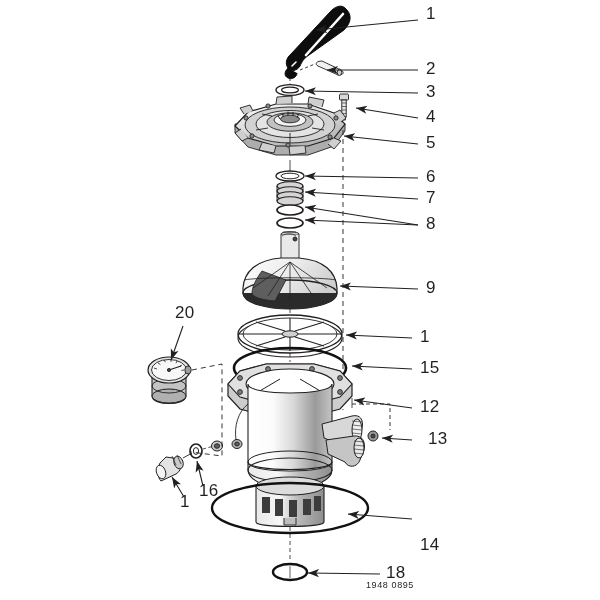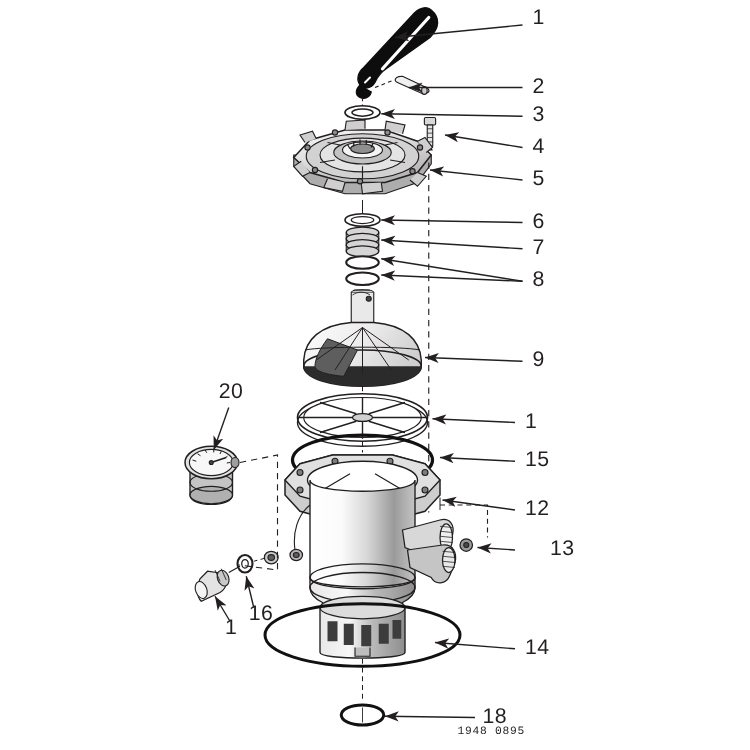--- a/index.html
+++ b/index.html
@@ -2,21 +2,21 @@
 <html><head>
 <meta charset="utf-8">
 <style>
   html,body{margin:0;padding:0;background:#ffffff;}
   body{width:600px;height:600px;overflow:hidden;
        font-family:"Liberation Sans","DejaVu Sans",sans-serif;}
   #stage{position:relative;width:600px;height:600px;background:#fff;}
   #art{position:absolute;left:0;top:0;width:600px;height:600px;}
   .lbl{position:absolute;font-size:17px;color:#231f20;font-weight:400;
        letter-spacing:.3px;line-height:1;user-select:none;}
-  .lbl-sm{position:absolute;font-size:9px;color:#231f20;letter-spacing:.6px;font-family:Liberation Mono, monospace;}
+  .lbl-sm{position:absolute;font-size:9px;color:#231f20;letter-spacing:.6px;}
 </style>
 </head>
 <body>
 
 <div id="stage">
 
 <svg id="art" viewBox="0 0 600 600">
   <defs>
     <linearGradient id="gBody" x1="0" y1="0" x2="1" y2="0">
       <stop offset="0" stop-color="#ffffff"></stop>
@@ -314,22 +314,22 @@
 <span class="lbl" style="left:426px;top:83px">3</span>
 <span class="lbl" style="left:426px;top:108px">4</span>
 <span class="lbl" style="left:426px;top:134px">5</span>
 <span class="lbl" style="left:426px;top:168px">6</span>
 <span class="lbl" style="left:426px;top:189px">7</span>
 <span class="lbl" style="left:426px;top:215px">8</span>
 <span class="lbl" style="left:426px;top:279px">9</span>
 <span class="lbl" style="left:420px;top:328px">1</span>
 <span class="lbl" style="left:420px;top:359px">15</span>
 <span class="lbl" style="left:420px;top:398px">12</span>
-<span class="lbl" style="left:440px;top:430px">13</span>
-<span class="lbl" style="left:420px;top:509px">14</span>
+<span class="lbl" style="left:428px;top:430px">13</span>
+<span class="lbl" style="left:420px;top:536px">14</span>
 <span class="lbl" style="left:386px;top:564px">18</span>
 <span class="lbl" style="left:199px;top:482px">16</span>
 <span class="lbl" style="left:180px;top:493px">1</span>
 <span class="lbl" style="left:175px;top:304px">20</span>
 
 <span class="lbl-sm" style="left:366px;top:580px">1948 0895</span>
 
 </div>
 
 </body></html>

